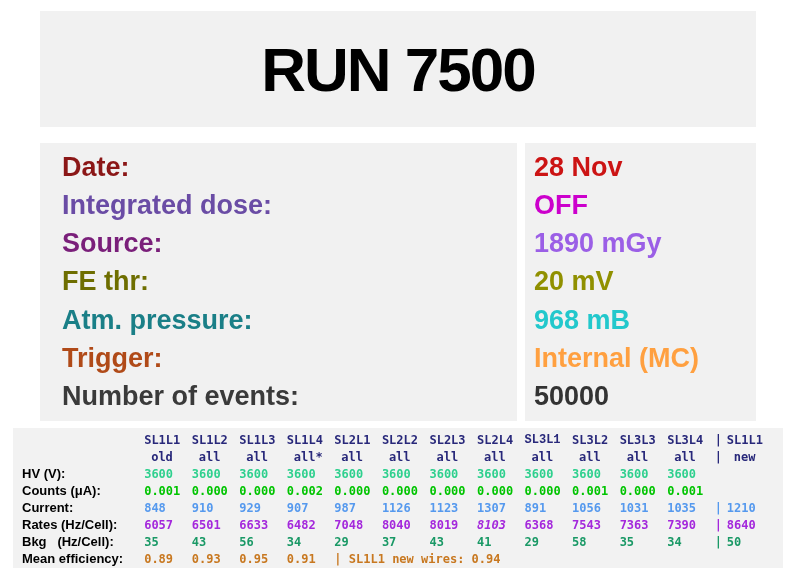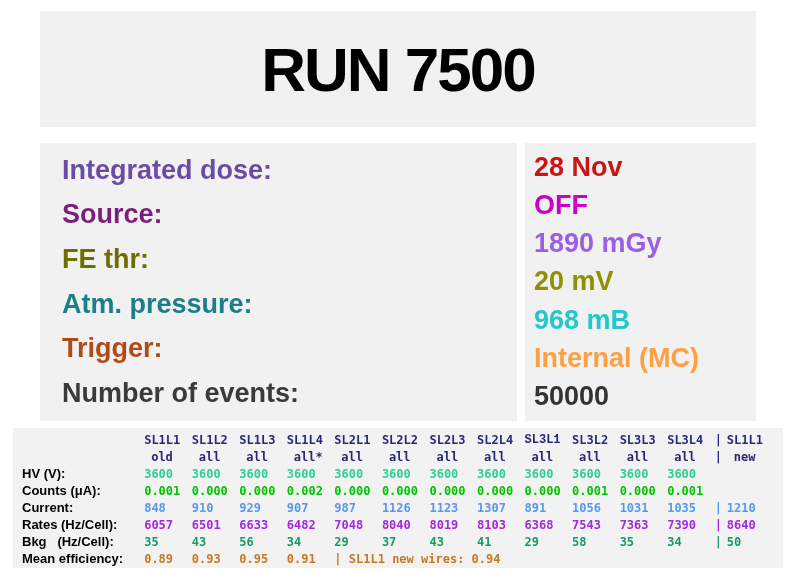--- a/index.html
+++ b/index.html
@@ -42,20 +42,21 @@
 </style>
 </head>
 <body>
 
 <div class="box" id="title-box">
   <div id="title">RUN 7500</div>
 </div>
 
 <div class="box" id="label-box">
   <div class="info-col" id="info-labels">
+      <div class="info-label" style="color: rgb(139, 23, 23);">Date:</div>
       <div class="info-label" style="color: rgb(106, 76, 165);">Integrated dose:</div>
       <div class="info-label" style="color: rgb(122, 31, 122);">Source:</div>
       <div class="info-label" style="color: rgb(110, 110, 0);">FE thr:</div>
       <div class="info-label" style="color: rgb(26, 127, 135);">Atm. pressure:</div>
       <div class="info-label" style="color: rgb(176, 74, 24);">Trigger:</div>
       <div class="info-label" style="color: rgb(58, 58, 58);">Number of events:</div>
     </div>
 </div>
 
 <div class="box" id="value-box">
@@ -177,21 +178,21 @@
         </tr>
         <tr>
           <td class="rowlabel" style="color: rgb(0, 0, 0);">Rates (Hz/Cell):</td>
           <td style="color: rgb(164, 40, 220);">6057</td>
           <td style="color: rgb(164, 40, 220);">6501</td>
           <td style="color: rgb(164, 40, 220);">6633</td>
           <td style="color: rgb(164, 40, 220);">6482</td>
           <td style="color: rgb(164, 40, 220);">7048</td>
           <td style="color: rgb(164, 40, 220);">8040</td>
           <td style="color: rgb(164, 40, 220);">8019</td>
-          <td style="color: rgb(164, 40, 220);">8103</td>
+          <td style="color: rgb(164, 40, 220); font-style: italic;">8103</td>
           <td style="color: rgb(164, 40, 220);">6368</td>
           <td style="color: rgb(164, 40, 220);">7543</td>
           <td style="color: rgb(164, 40, 220);">7363</td>
           <td style="color: rgb(164, 40, 220);">7390</td>
           <td style="color: rgb(164, 40, 220);">|</td>
           <td style="color: rgb(164, 40, 220);">8640</td>
         </tr>
         <tr>
           <td class="rowlabel" style="color: rgb(0, 0, 0);">Bkg   (Hz/Cell):</td>
           <td style="color: rgb(26, 153, 102);">35</td>

